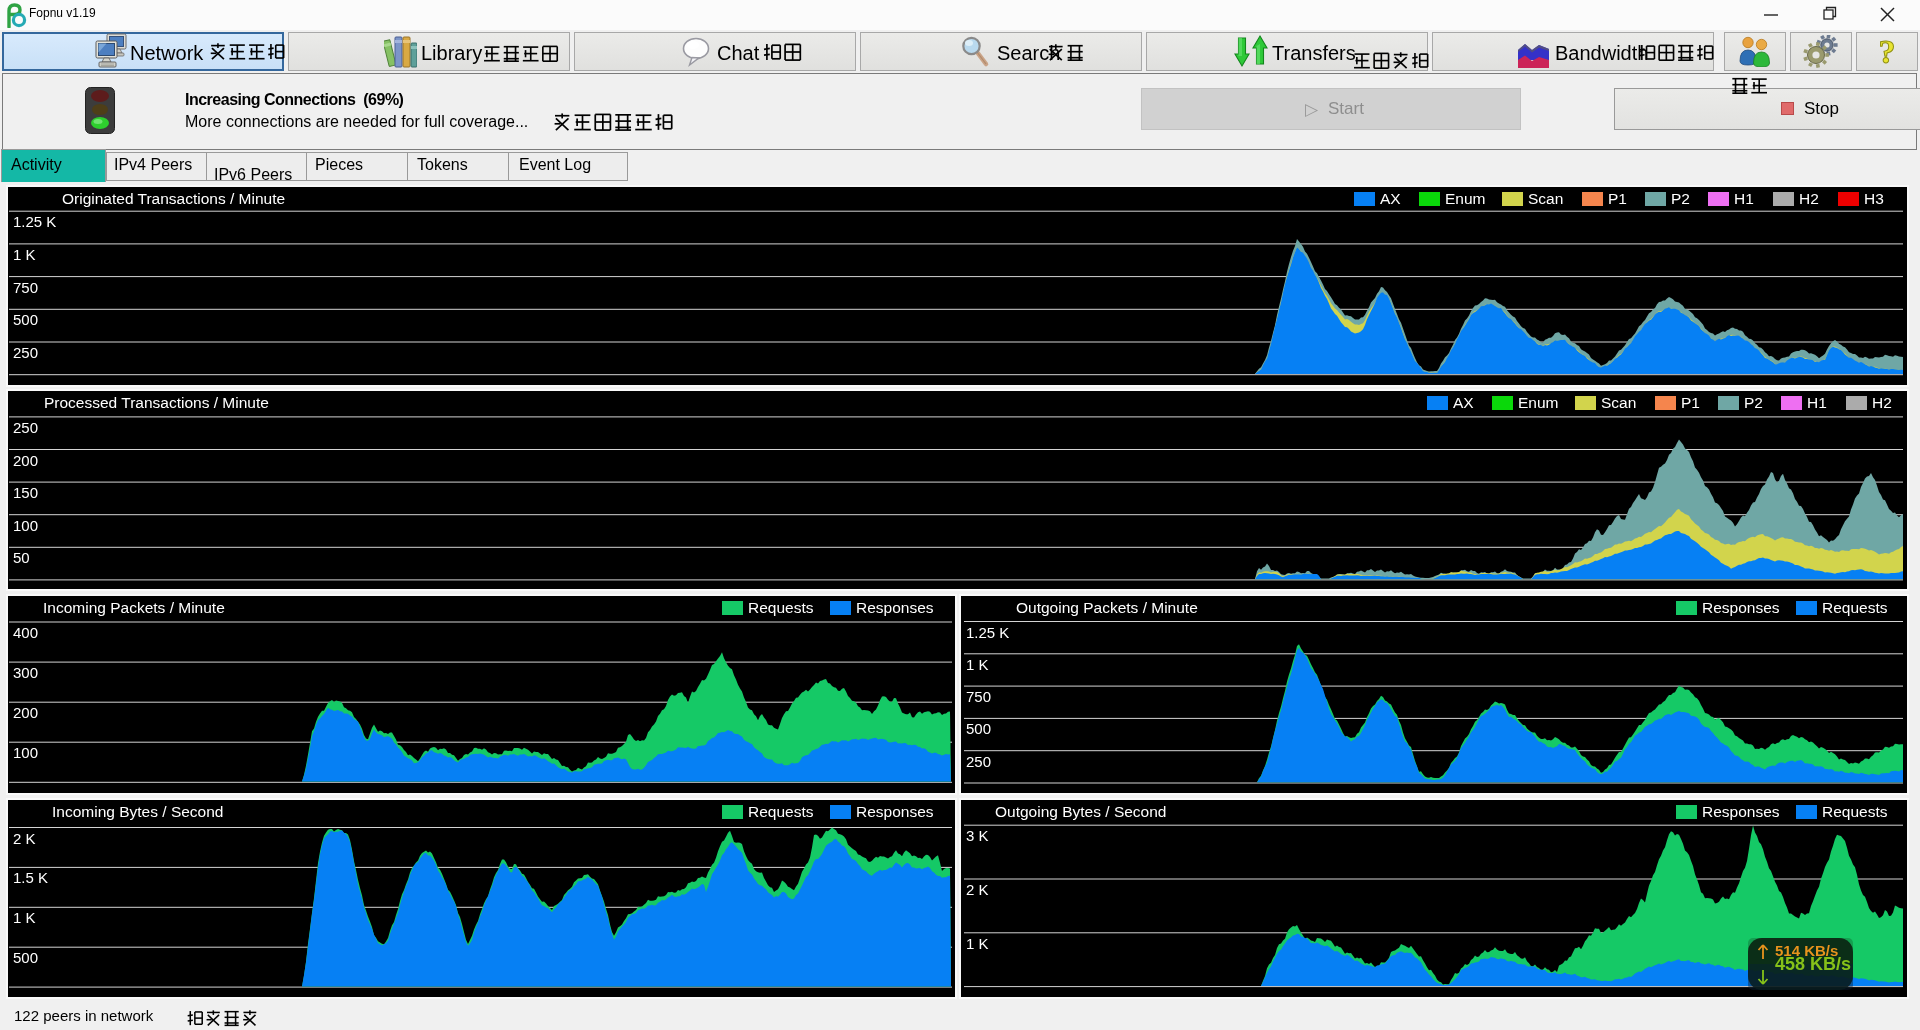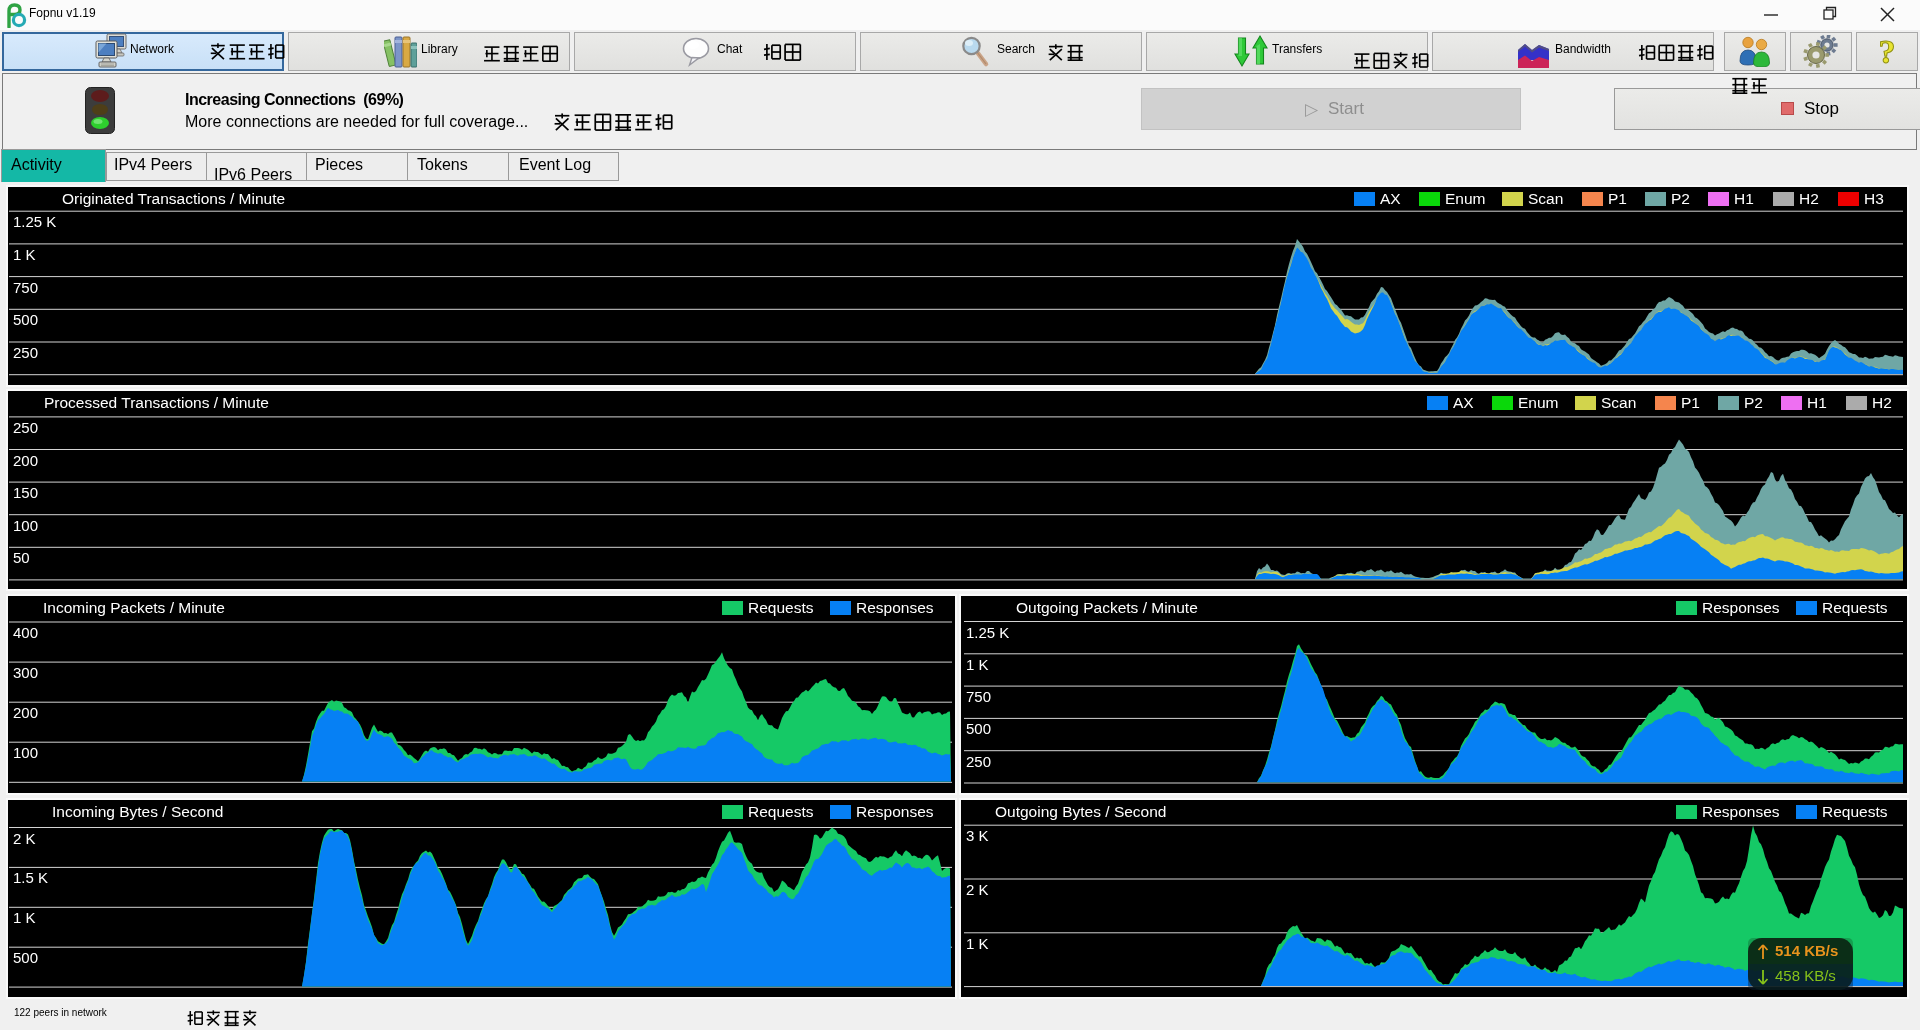--- a/index.html
+++ b/index.html
@@ -3,21 +3,21 @@
 
 *{margin:0;padding:0;box-sizing:border-box}
 html,body{width:1920px;height:1030px;overflow:hidden;background:#f0f0f0;
  font-family:"Liberation Sans",sans-serif;-webkit-font-smoothing:antialiased}
 #app{position:absolute;left:0;top:0;width:1920px;height:1030px}
 .abs{position:absolute}
 #titlebar{position:absolute;left:0;top:0;width:1920px;height:30px;background:#fbfbfb}
 .tbtn{position:absolute;top:32px;height:39px;background:linear-gradient(#ebebe9,#e0e0de);
  border:1px solid #a8a8a8}
 .tbtn.sel{background:linear-gradient(#d8eafc,#c8e0f7);border:2px solid #35689d}
-.en{position:absolute;font-size:12px;color:#000;white-space:nowrap}
+.en{position:absolute;font-size:20px;color:#000;white-space:nowrap}
 #statuspanel{position:absolute;left:2px;top:73px;width:1915px;height:77px;background:#f0f0f0;border:1px solid #7a7a7a}
 .btn{position:absolute;top:88px;height:42px;font-size:17px}
 #startbtn{left:1141px;width:380px;background:#d1d1d1;color:#8e8e8e;border:1px solid #c2c2c2}
 #stopbtn{left:1614px;width:381px;background:linear-gradient(#ebebe9,#e2e2e0);color:#000;border:1px solid #999}
 .tab{position:absolute;top:152px;height:29px;background:#ededed;border:1px solid #999;border-bottom:1px solid #999;
  font-size:16px;color:#000;padding:0 0;text-align:left}
 .tab.sel{top:149px;height:33px;background:#14b8a6;border-bottom:none;z-index:3}
 .tabtxt{position:absolute;top:5px}
 .panel{position:absolute;background:#000;outline:2px solid #f9f9f9}
 .clab{font-family:"Liberation Sans",sans-serif;font-size:15px;fill:#fff}
@@ -347,21 +347,21 @@
     </div>
 <div class="tab" style="left:206px;width:101px">
       <span class="tabtxt" style="left:7px;top:13px">IPv6 Peers</span>
     </div>
 <div class="tab" style="left:306px;width:102px">
       <span class="tabtxt" style="left:8px;top:3px">Pieces</span>
     </div>
 <div class="tab" style="left:407px;width:102px">
       <span class="tabtxt" style="left:9px;top:3px">Tokens</span>
     </div>
-<div class="tab" style="left:508px;width:111px">
+<div class="tab" style="left:508px;width:120px">
       <span class="tabtxt" style="left:10px;top:3px">Event Log</span>
     </div>
 <div class="panel" style="left:8px;top:187px;width:1899px;height:198px"><svg width="1897" height="196" viewBox="0 0 1897 196">
         <line x1="1" y1="24.2" x2="1895" y2="24.2" stroke="#d4d4d4" stroke-width="1"></line>
         <line x1="1" y1="56.9" x2="1895" y2="56.9" stroke="#d4d4d4" stroke-width="1"></line>
         <line x1="1" y1="89.6" x2="1895" y2="89.6" stroke="#d4d4d4" stroke-width="1"></line>
         <line x1="1" y1="122.3" x2="1895" y2="122.3" stroke="#d4d4d4" stroke-width="1"></line>
         <line x1="1" y1="155.0" x2="1895" y2="155.0" stroke="#d4d4d4" stroke-width="1"></line>
         <line x1="1" y1="187.7" x2="1895" y2="187.7" stroke="#d4d4d4" stroke-width="1"></line>
         <polygon points="1247.0,187.0 1249.0,184.3 1251.0,181.7 1253.0,180.2 1255.0,176.4 1257.0,173.0 1259.0,168.2 1261.0,160.6 1263.0,153.8 1265.0,145.7 1267.0,138.2 1269.0,128.1 1271.0,119.4 1273.0,111.4 1275.0,102.5 1277.0,94.2 1279.0,84.7 1281.0,77.1 1283.0,70.1 1285.0,63.8 1287.0,59.1 1289.0,52.1 1291.0,54.4 1293.0,57.1 1295.0,59.7 1297.0,64.5 1299.0,66.8 1301.0,70.7 1303.0,74.9 1305.0,79.5 1307.0,84.3 1309.0,86.3 1311.0,89.9 1313.0,93.4 1315.0,97.6 1317.0,102.0 1319.0,104.0 1321.0,107.3 1323.0,110.3 1325.0,113.5 1327.0,117.0 1329.0,118.3 1331.0,120.8 1333.0,122.4 1335.0,125.4 1337.0,128.5 1339.0,128.2 1341.0,128.9 1343.0,129.3 1345.0,131.1 1347.0,132.6 1349.0,132.5 1351.0,132.6 1353.0,130.5 1355.0,130.3 1357.0,127.8 1359.0,123.7 1361.0,120.3 1363.0,115.6 1365.0,113.3 1367.0,110.9 1369.0,106.7 1371.0,104.2 1373.0,99.9 1375.0,100.4 1377.0,103.2 1379.0,104.9 1381.0,108.2 1383.0,111.3 1385.0,116.7 1387.0,122.0 1389.0,127.1 1391.0,132.3 1393.0,135.7 1395.0,141.6 1397.0,147.3 1399.0,153.0 1401.0,158.4 1403.0,161.1 1405.0,166.2 1407.0,170.9 1409.0,175.2 1411.0,178.2 1413.0,179.4 1415.0,182.6 1417.0,183.2 1419.0,184.0 1421.0,184.6 1423.0,184.3 1425.0,184.2 1427.0,183.9 1429.0,184.0 1431.0,181.0 1433.0,176.5 1435.0,173.7 1437.0,170.3 1439.0,168.6 1441.0,165.9 1443.0,161.5 1445.0,157.7 1447.0,153.1 1449.0,150.4 1451.0,146.8 1453.0,141.8 1455.0,138.1 1457.0,133.6 1459.0,131.5 1461.0,128.5 1463.0,124.3 1465.0,121.0 1467.0,118.4 1469.0,118.3 1471.0,117.1 1473.0,115.0 1475.0,113.5 1477.0,111.2 1479.0,111.4 1481.0,112.5 1483.0,112.8 1485.0,113.1 1487.0,112.8 1489.0,115.3 1491.0,116.6 1493.0,117.4 1495.0,119.1 1497.0,119.8 1499.0,123.2 1501.0,125.6 1503.0,127.8 1505.0,129.5 1507.0,130.4 1509.0,133.9 1511.0,136.4 1513.0,139.2 1515.0,140.9 1517.0,141.7 1519.0,144.9 1521.0,147.2 1523.0,149.4 1525.0,150.4 1527.0,150.4 1529.0,152.5 1531.0,153.4 1533.0,155.2 1535.0,155.6 1537.0,152.8 1539.0,152.1 1541.0,150.8 1543.0,150.7 1545.0,148.9 1547.0,146.3 1549.0,145.5 1551.0,145.2 1553.0,147.5 1555.0,148.0 1557.0,147.6 1559.0,149.8 1561.0,151.3 1563.0,154.6 1565.0,155.8 1567.0,156.3 1569.0,157.9 1571.0,159.1 1573.0,162.3 1575.0,163.6 1577.0,164.5 1579.0,166.1 1581.0,167.4 1583.0,171.0 1585.0,172.5 1587.0,173.8 1589.0,175.3 1591.0,176.5 1593.0,178.8 1595.0,178.1 1597.0,177.2 1599.0,176.0 1601.0,173.6 1603.0,173.5 1605.0,171.5 1607.0,169.4 1609.0,166.4 1611.0,163.4 1613.0,162.8 1615.0,160.4 1617.0,158.2 1619.0,155.1 1621.0,152.1 1623.0,151.2 1625.0,148.7 1627.0,146.6 1629.0,143.0 1631.0,139.3 1633.0,137.8 1635.0,134.9 1637.0,133.1 1639.0,129.6 1641.0,126.3 1643.0,124.9 1645.0,122.4 1647.0,120.9 1649.0,117.3 1651.0,115.1 1653.0,114.7 1655.0,113.5 1657.0,113.6 1659.0,111.6 1661.0,110.0 1663.0,111.1 1665.0,112.2 1667.0,114.6 1669.0,114.9 1671.0,115.6 1673.0,117.3 1675.0,118.8 1677.0,121.9 1679.0,122.4 1681.0,123.4 1683.0,125.2 1685.0,126.9 1687.0,130.3 1689.0,131.3 1691.0,133.0 1693.0,135.2 1695.0,137.6 1697.0,141.6 1699.0,143.1 1701.0,145.0 1703.0,145.9 1705.0,146.4 1707.0,148.5 1709.0,147.3 1711.0,146.5 1713.0,145.3 1715.0,144.3 1717.0,145.0 1719.0,143.3 1721.0,142.5 1723.0,141.0 1725.0,140.5 1727.0,141.7 1729.0,142.1 1731.0,143.4 1733.0,143.4 1735.0,144.8 1737.0,148.2 1739.0,149.7 1741.0,151.7 1743.0,152.0 1745.0,153.4 1747.0,156.3 1749.0,157.8 1751.0,160.2 1753.0,160.7 1755.0,162.5 1757.0,165.2 1759.0,166.8 1761.0,169.2 1763.0,169.0 1765.0,170.0 1767.0,172.0 1769.0,173.3 1771.0,173.6 1773.0,171.5 1775.0,170.8 1777.0,170.6 1779.0,169.7 1781.0,169.4 1783.0,166.5 1785.0,165.3 1787.0,164.6 1789.0,163.9 1791.0,163.9 1793.0,162.7 1795.0,162.8 1797.0,163.3 1799.0,164.5 1801.0,166.6 1803.0,166.2 1805.0,167.1 1807.0,167.8 1809.0,169.2 1811.0,171.3 1813.0,169.8 1815.0,168.4 1817.0,166.7 1819.0,162.5 1821.0,159.1 1823.0,156.2 1825.0,154.3 1827.0,153.1 1829.0,154.6 1831.0,156.7 1833.0,157.7 1835.0,159.5 1837.0,160.2 1839.0,162.5 1841.0,165.2 1843.0,165.9 1845.0,167.0 1847.0,166.9 1849.0,168.6 1851.0,170.4 1853.0,170.4 1855.0,170.9 1857.0,169.8 1859.0,170.6 1861.0,171.8 1863.0,171.4 1865.0,171.5 1867.0,170.0 1869.0,170.3 1871.0,170.6 1873.0,170.0 1875.0,169.8 1877.0,167.8 1879.0,168.2 1881.0,168.9 1883.0,169.3 1885.0,169.8 1887.0,168.2 1889.0,168.8 1891.0,169.4 1893.0,169.8 1895.0,170.1 1895.0,187.0 1247.0,187.0" fill="#6fa7a5"></polygon>
@@ -496,23 +496,23 @@
 <div id="overlay">
       <div class="r1"></div>
       <div class="r2"></div>
 <svg style="position:absolute;left:8px;top:6px" width="14" height="16" viewBox="0 0 14 16">
         <path d="M7 1 L7 15 M7 1 L2.5 6 M7 1 L11.5 6" stroke="#e8931d" stroke-width="1.8" fill="none"></path>
       </svg>
 <span style="position:absolute;left:27px;top:4px;font-size:15px;font-weight:bold;color:#e8931d">514 KB/s</span>
 <svg style="position:absolute;left:8px;top:31px" width="14" height="16" viewBox="0 0 14 16">
         <path d="M7 1 L7 15 M7 15 L2.5 10 M7 15 L11.5 10" stroke="#86c119" stroke-width="1.8" fill="none"></path>
       </svg>
-<span style="position:absolute;left:27px;top:29px;font-size:15px;font-weight:normal;color:#86c119">458 KB/s</span>
+<span style="position:absolute;left:27px;top:16px;font-size:18px;font-weight:bold;color:#86c119">458 KB/s</span>
 </div>
-<div class="en" style="left:14px;top:1007px;font-size:10px">122 peers in network</div>
+<div class="en" style="left:14px;top:1007px;font-size:15px">122 peers in network</div>
 <svg style="position:absolute;left:186px;top:1009px" width="73" height="20" viewBox="0 0 73.44 20">
       <line x1="4.3" y1="2.0" x2="4.3" y2="16.2" stroke="#000" stroke-width="1.53"></line>
       <line x1="1.7" y1="6.7" x2="6.9" y2="5.9" stroke="#000" stroke-width="1.53"></line>
       <line x1="1.7" y1="12.0" x2="6.9" y2="11.2" stroke="#000" stroke-width="1.53"></line>
       <line x1="8.9" y1="2.9" x2="16.3" y2="2.9" stroke="#000" stroke-width="1.53"></line>
       <line x1="8.9" y1="2.9" x2="8.9" y2="15.3" stroke="#000" stroke-width="1.53"></line>
       <line x1="16.3" y1="2.9" x2="16.3" y2="15.3" stroke="#000" stroke-width="1.53"></line>
       <line x1="8.9" y1="15.3" x2="16.3" y2="15.3" stroke="#000" stroke-width="1.53"></line>
       <line x1="8.9" y1="9.1" x2="16.3" y2="9.1" stroke="#000" stroke-width="1.53"></line>
       <line x1="21.1" y1="3.4" x2="34.0" y2="3.4" stroke="#000" stroke-width="1.53"></line>

